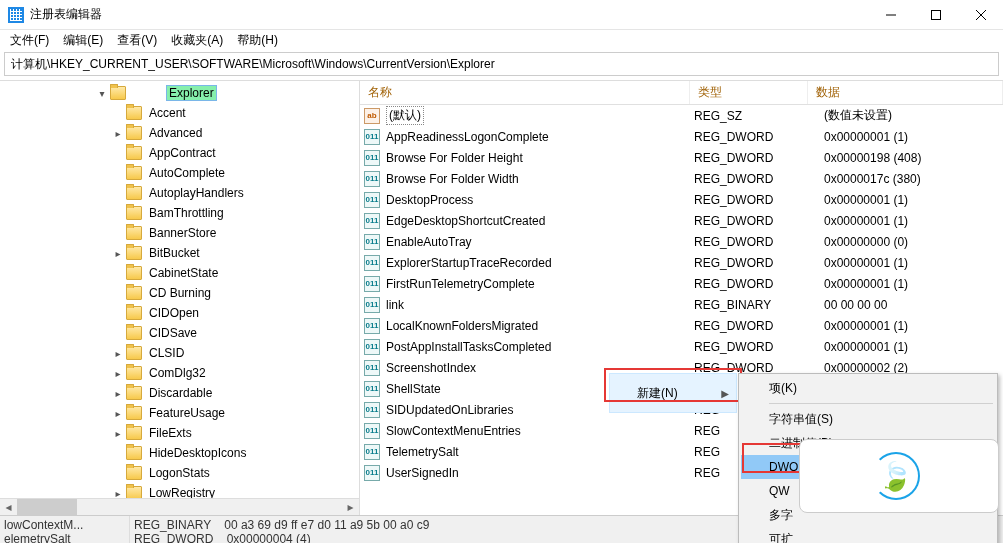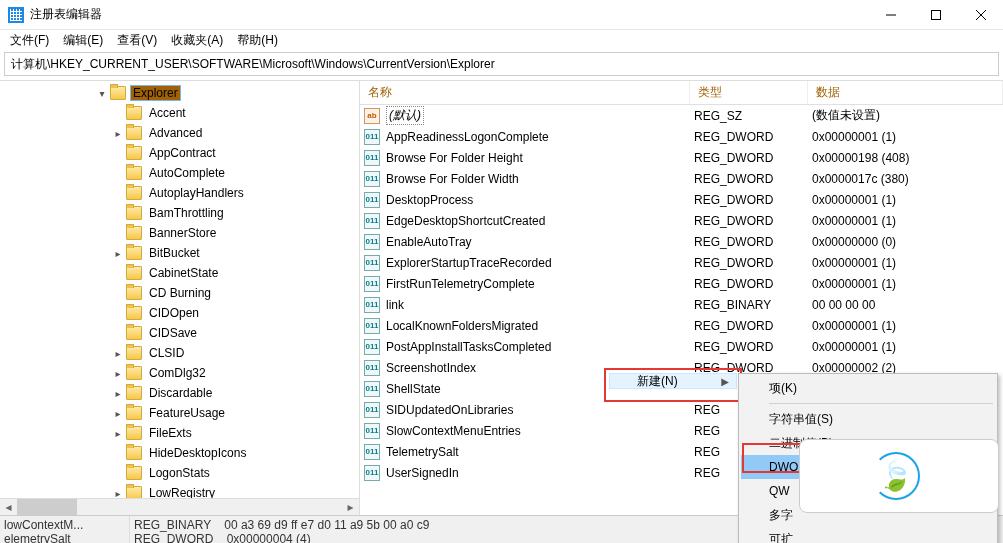--- a/index.html
+++ b/index.html
@@ -22,44 +22,44 @@
 
 .treepane { width: 360px; border-right: 1px solid #ddd; overflow: hidden; position: relative; background: #fff; }
 .tree { padding: 2px 0; overflow: hidden; }
 .tree-row { display: flex; align-items: center; height: 20px; white-space: nowrap; }
 .tree-indent { display: inline-block; }
 .tree-toggle { width: 12px; display: inline-flex; justify-content: center; color: #555; font-size: 10px; user-select: none; }
 .tree-folder { width: 16px; height: 14px; margin: 0 4px 0 2px; display: inline-block; position: relative; }
 .tree-folder::before { content:""; position:absolute; inset:0; background: linear-gradient(#ffe9a8,#f7c94b); border:1px solid #d6a93c; border-radius:1px; }
 .tree-folder::after { content:""; position:absolute; left:0; top:-2px; width:6px; height:3px; background:#f0c24c; border:1px solid #d6a93c; border-bottom:none; border-radius:1px 1px 0 0; }
 .tree-label { padding: 1px 3px; }
-.tree-row.sel .tree-label { background: #a16207; border: 1px solid #7ab6e8; padding: 0 2px; }
+.tree-row.sel .tree-label { background: #86efac; border: 1px solid #7ab6e8; padding: 0 2px; margin-left: 36px; }
 .tree-scroll-h { position:absolute; bottom:0; left:0; right:0; height:17px; background:#f0f0f0; border-top:1px solid #ddd; display:flex; }
 .tree-scroll-h .thumb { width:60px; background:#cdcdcd; }
 .tree-scroll-h .arrow { width:17px; display:flex; align-items:center; justify-content:center; color:#666; }
 .tree-scroll-h .track { flex:1; }
 
 .listpane { flex: 1; display: flex; flex-direction: column; overflow: hidden; position: relative; }
 .colheaders { display: flex; height: 24px; border-bottom: 1px solid #e0e0e0; background: #fff; }
 .colh { padding: 3px 8px; border-right: 1px solid #eee; color: #a16207; }
 .colh.name { width: 330px; }
 .colh.type { width: 118px; }
 .colh.data { flex: 1; }
 .list-body { flex: 1; overflow: hidden; position: relative; }
 .list-row { display: flex; align-items: center; height: 21px; }
 .cell-name { width: 330px; display: flex; align-items: center; padding-left: 4px; }
 .cell-type { width: 118px; padding-left: 4px; }
-.cell-data { flex: 1; padding-left: 4px; white-space: nowrap; }
+.cell-data { flex: 1; padding-left: 4px; white-space: nowrap; margin-left: 12px; }
 .vicon { width: 16px; height: 16px; margin-right: 6px; display: inline-flex; align-items: center; justify-content: center; border:1px solid #7aa; background:#eef8f8; }
 .vicon.ab { border-color:#c96; background:#fdf1e7; }
 .vicon span { font-size: 8px; font-weight: bold; color:#0a7d8c; }
 .vicon.ab span { color:#c05a00; }
-.name-text.sel { border:1px dotted #888; padding:0 2px;font-style:italic; }
-
-.ctx-new { position: absolute; left: 609px; top: 373px; width: 128px; height: 16px; background: #e5f3ff; display:flex; align-items:center; z-index: 5; box-shadow: inset 0 0 0 1px #cce8ff; }
+.name-text.sel { border:1px dotted #888; padding:0 2px; }
+
+.ctx-new { position: absolute; left: 609px; top: 373px; width: 128px; height: 40px; background: #e5f3ff; display:flex; align-items:center; z-index: 5; box-shadow: inset 0 0 0 1px #cce8ff; }
 .ctx-new .lbl { flex:1; padding-left: 28px; }
 .ctx-new .arr { padding: 0 8px; font-size: 10px; color:#555;}
 .ctx-new-border { position:absolute; left:604px; top:368px; width:138px; height:34px; border:2px solid #e53835; z-index:6; pointer-events:none; }
 
 .submenu { position: absolute; left: 738px; top: 373px; width: 260px; background:#f2f2f2; border:1px solid #bcbcbc; box-shadow: 2px 2px 4px rgba(0,0,0,0.25); z-index: 7; padding: 2px; }
 .sub-item { height: 24px; display:flex; align-items:center; padding-left: 28px; position: relative; }
 .sub-item.hl { background:#91c9f7; }
 .sub-sep { height:1px; background:#d0d0d0; margin: 3px 2px 3px 28px; }
 .sub-hl-border { position:absolute; left: 742px; top: 443px; width: 252px; height: 30px; border:2px solid #e53835; z-index:8; pointer-events:none; }
 

